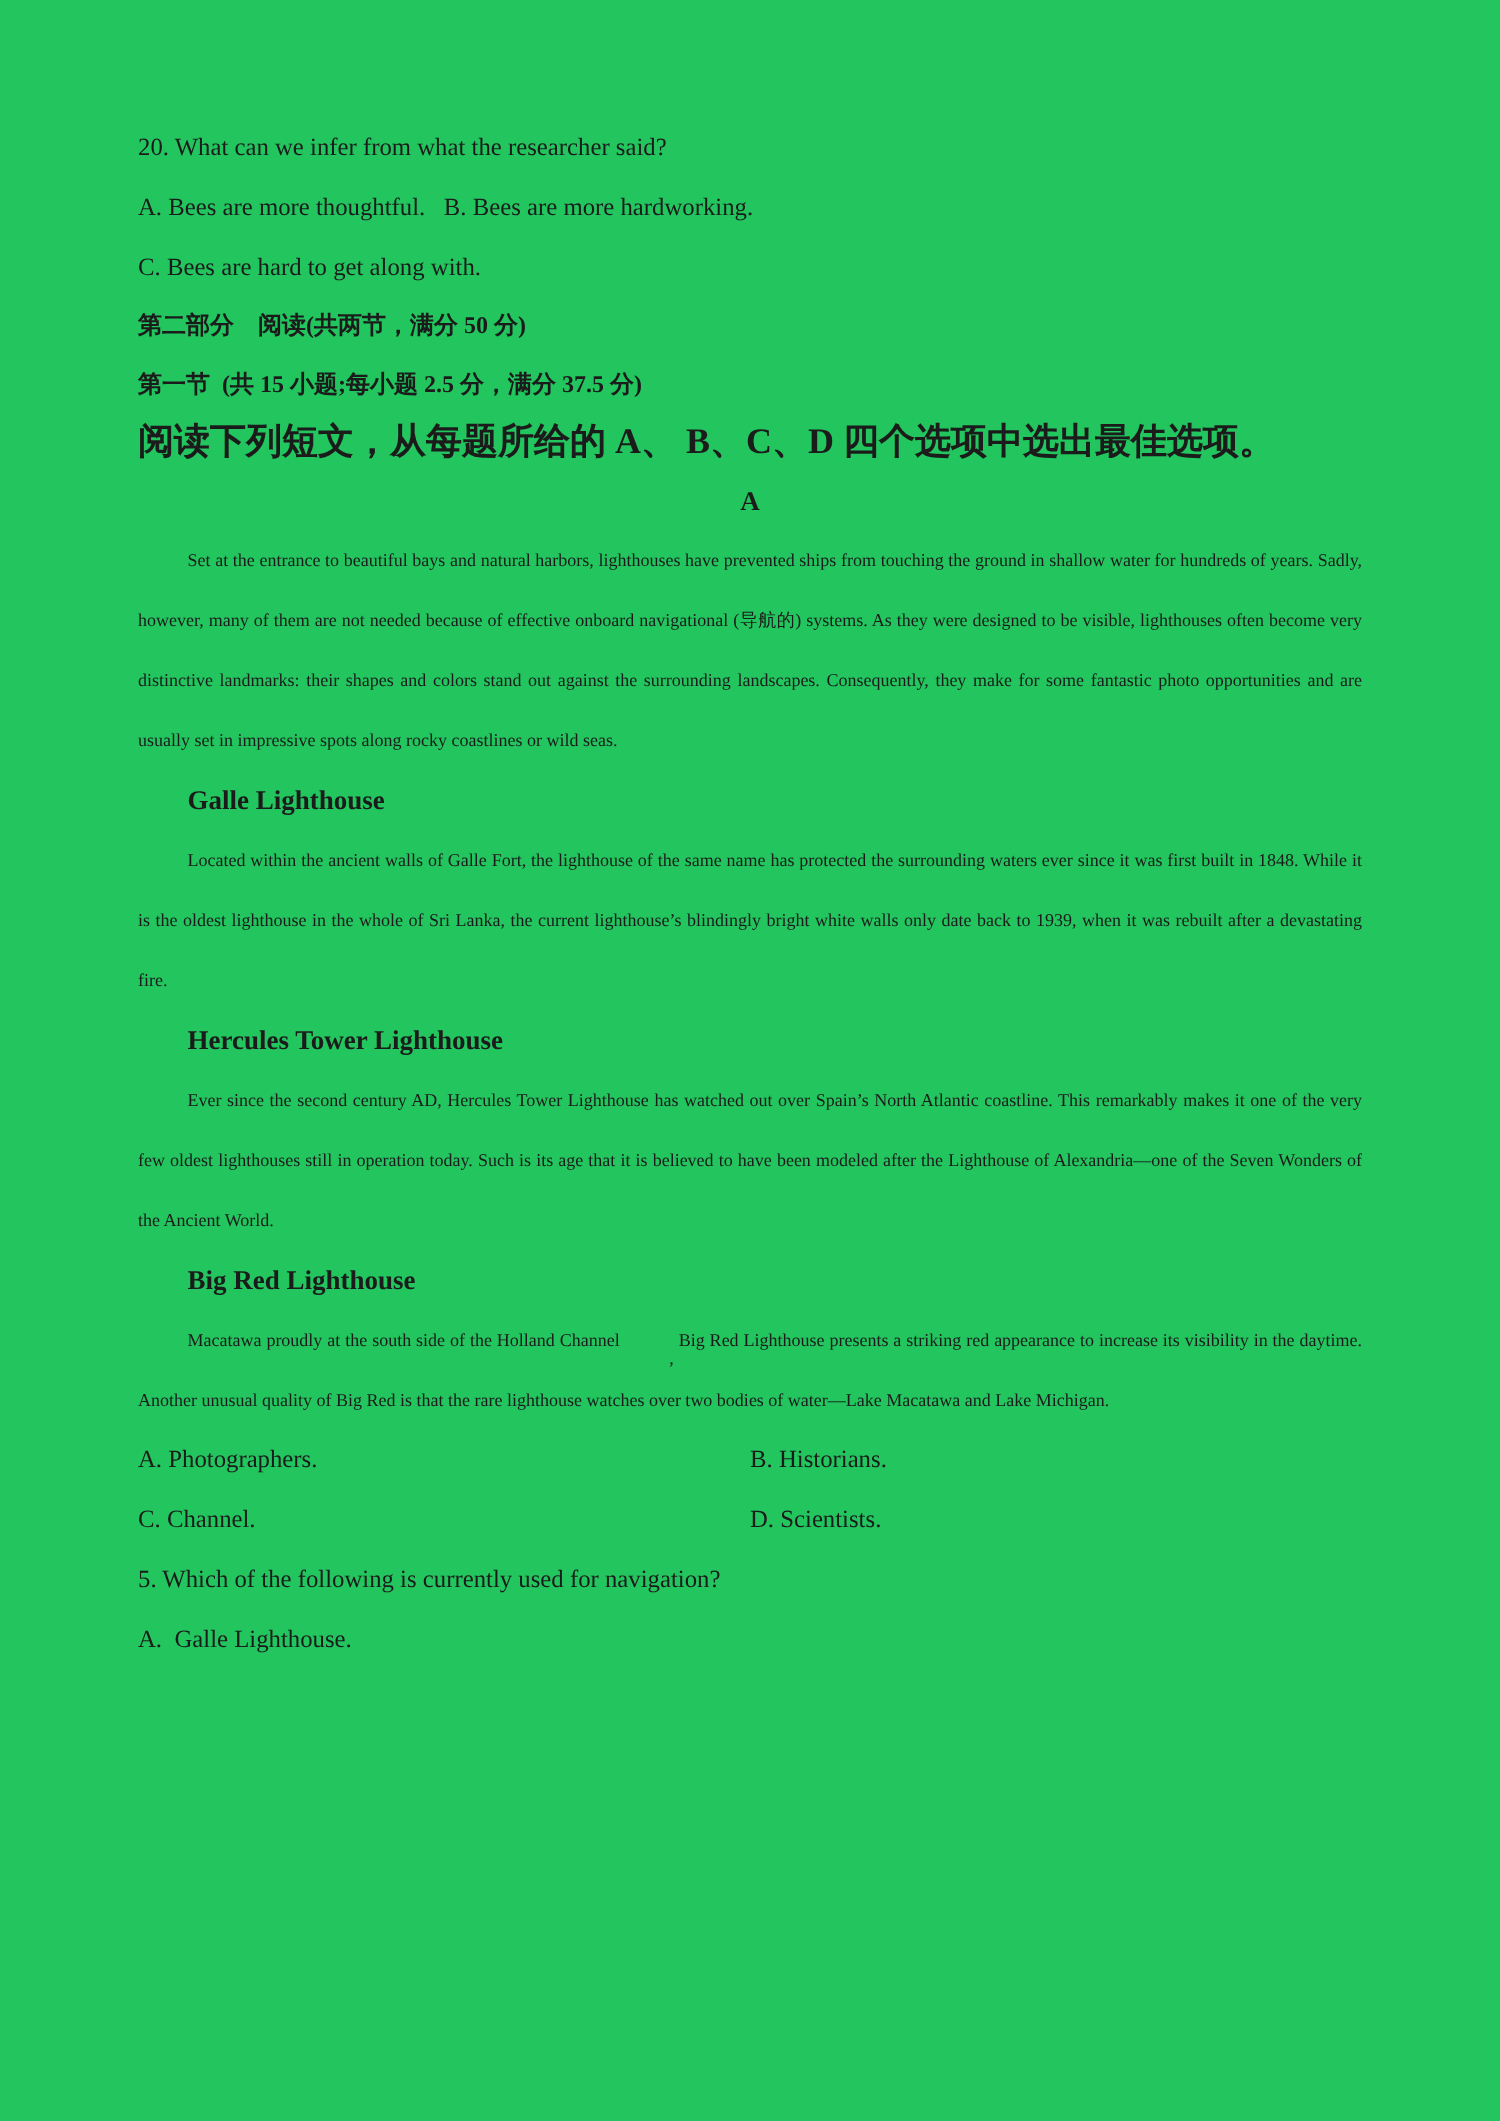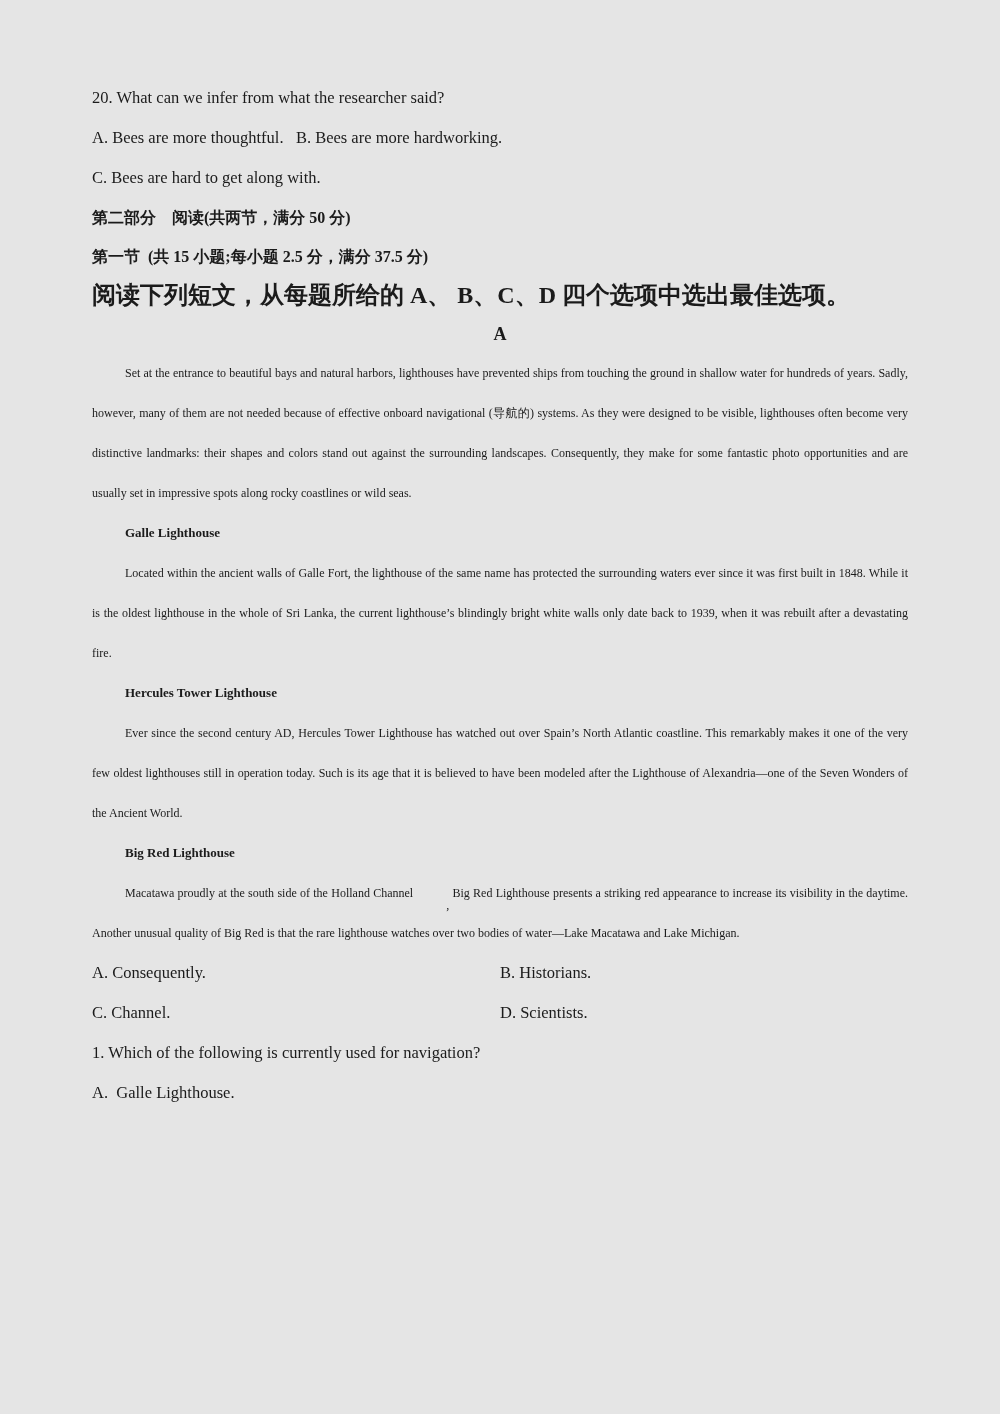--- a/index.html
+++ b/index.html
@@ -12,21 +12,21 @@
     height: 1414px;
     font-family: "Liberation Serif", "DejaVu Serif", serif;
     color: #1b1b1b;
     overflow: hidden;
   }
   .page {
     box-sizing: border-box;
     width: 1000px;
     height: 1414px;
     padding: 78px 92px 0 92px;
-    background: #e5e5e5;
+    background: #22c55e;
   }
   .line {
     font-size: 16.5px;
     line-height: 40px;
   }
   .pre {
     white-space: pre-wrap;
   }
   .cn-header {
     font-size: 16px;
@@ -47,21 +47,21 @@
     line-height: 38px;
   }
   .para {
     font-size: 12px;
     line-height: 40px;
     text-align: justify;
     text-indent: 33px;
     margin: 0;
   }
   .sub-heading {
-    font-size: 13px;
+    font-size: 18px;
     font-weight: bold;
     line-height: 40px;
     padding-left: 33px;
   }
   .dropped-comma {
     display: inline-block;
     vertical-align: -12px;
     line-height: normal;
   }
   .q-options {
@@ -92,26 +92,26 @@
   <div class="sub-heading">Galle Lighthouse</div>
   <p class="para">Located within the ancient walls of Galle Fort, the lighthouse of the same name has protected the surrounding waters ever since it was first built in 1848. While it is the oldest lighthouse in the whole of Sri Lanka, the current lighthouse’s blindingly bright white walls only date back to 1939, when it was rebuilt after a devastating fire.</p>
 
   <div class="sub-heading">Hercules Tower Lighthouse</div>
   <p class="para">Ever since the second century AD, Hercules Tower Lighthouse has watched out over Spain’s North Atlantic coastline. This remarkably makes it one of the very few oldest lighthouses still in operation today. Such is its age that it is believed to have been modeled after the Lighthouse of Alexandria—one of the Seven Wonders of the Ancient World.</p>
 
   <div class="sub-heading">Big Red Lighthouse</div>
   <p class="para"><span>Macatawa proudly at the south side of the Holland Channel</span><span class="dropped-comma">,</span><span> Big Red Lighthouse presents a striking red appearance to increase its visibility in the daytime. Another unusual quality of Big Red is that the rare lighthouse watches over two bodies of water—Lake Macatawa and Lake Michigan.</span></p>
 
   <div class="q-options">
-    <span>A. Consequently.</span>
+    <span>A. Photographers.</span>
     <span>B. Historians.</span>
   </div>
   <div class="q-options">
     <span>C. Channel.</span>
     <span>D. Scientists.</span>
   </div>
 
-  <div class="line">1. Which of the following is currently used for navigation?</div>
+  <div class="line">5. Which of the following is currently used for navigation?</div>
   <div class="q-options">
     <span>A.  Galle Lighthouse.</span>
   </div>
 
 </div>
 
 </body></html>

